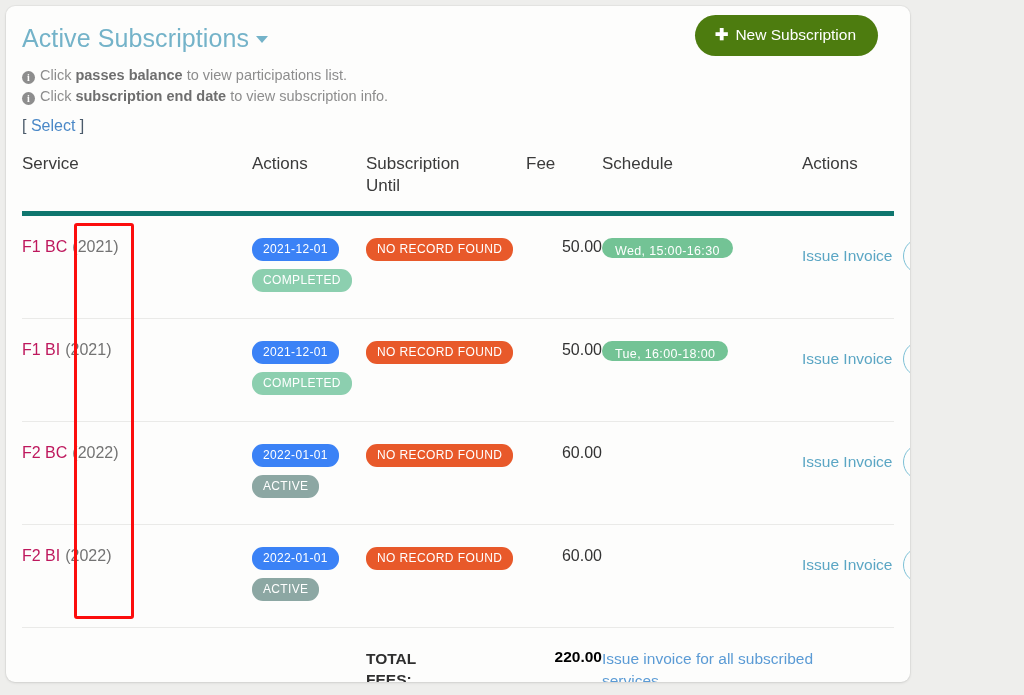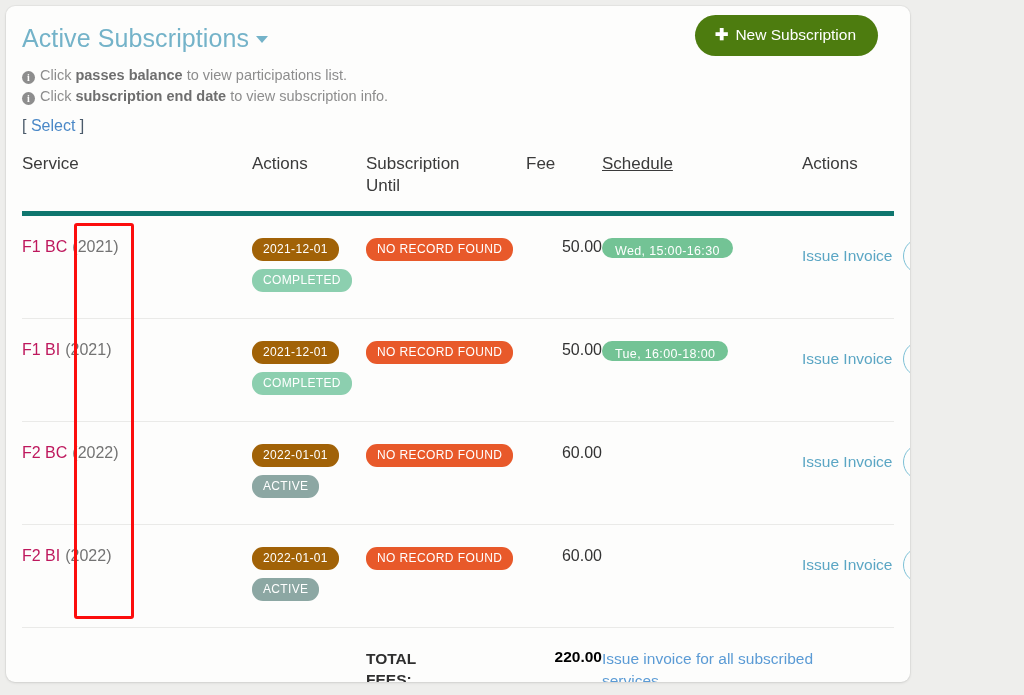--- a/index.html
+++ b/index.html
@@ -125,21 +125,21 @@
     text-align: left;
     padding: 0 0 14px 0;
     vertical-align: top;
     line-height: 22px;
   }
   table.subs thead tr { border-bottom: 5px solid #0f766e; }
   th.c-service  { width: 230px; padding-left: 16px; }
   th.c-status   { width: 114px; }
   th.c-until    { width: 160px; }
   th.c-fee      { width: 76px;  text-align: right; }
-  th.c-schedule { width: 200px; padding-left: 14px; text-decoration: underline; }
+  th.c-schedule { width: 200px; padding-left: 14px; }
   th.c-actions  { text-align: right; padding-right: 18px; }
 
   table.subs td {
     padding: 22px 0 26px 0;
     vertical-align: top;
     border-bottom: 1px solid #eaeae8;
   }
   td.c-service { padding-left: 16px; }
   td.c-fee     { text-align: right; }
   td.c-schedule{ padding-left: 14px; }
@@ -160,21 +160,21 @@
   .pill {
     display: inline-block;
     border-radius: 11px;
     color: #ffffff;
     font-size: 12px;
     letter-spacing: 0.35px;
     padding: 5px 11px 6px 11px;
     line-height: 1;
     white-space: nowrap;
   }
-  .pill-date   { background: #a16207; cursor: pointer; }
+  .pill-date   { background: #3b82f6; cursor: pointer; }
   .pill-state-completed { background: #8ccfaf; }
   .pill-state-active    { background: #8ca7a3; }
   .pill-norecord { background: #e8592a; letter-spacing: 0.4px; }
   .pill-schedule { background: #73c395; font-size: 12.5px; padding: 7px 13px 0 13px; border-radius: 13px;}
   .pill-stack { margin-top: 8px; }
 
   .fee-val {
     font-size: 16px;
     color: #333333;
   }

